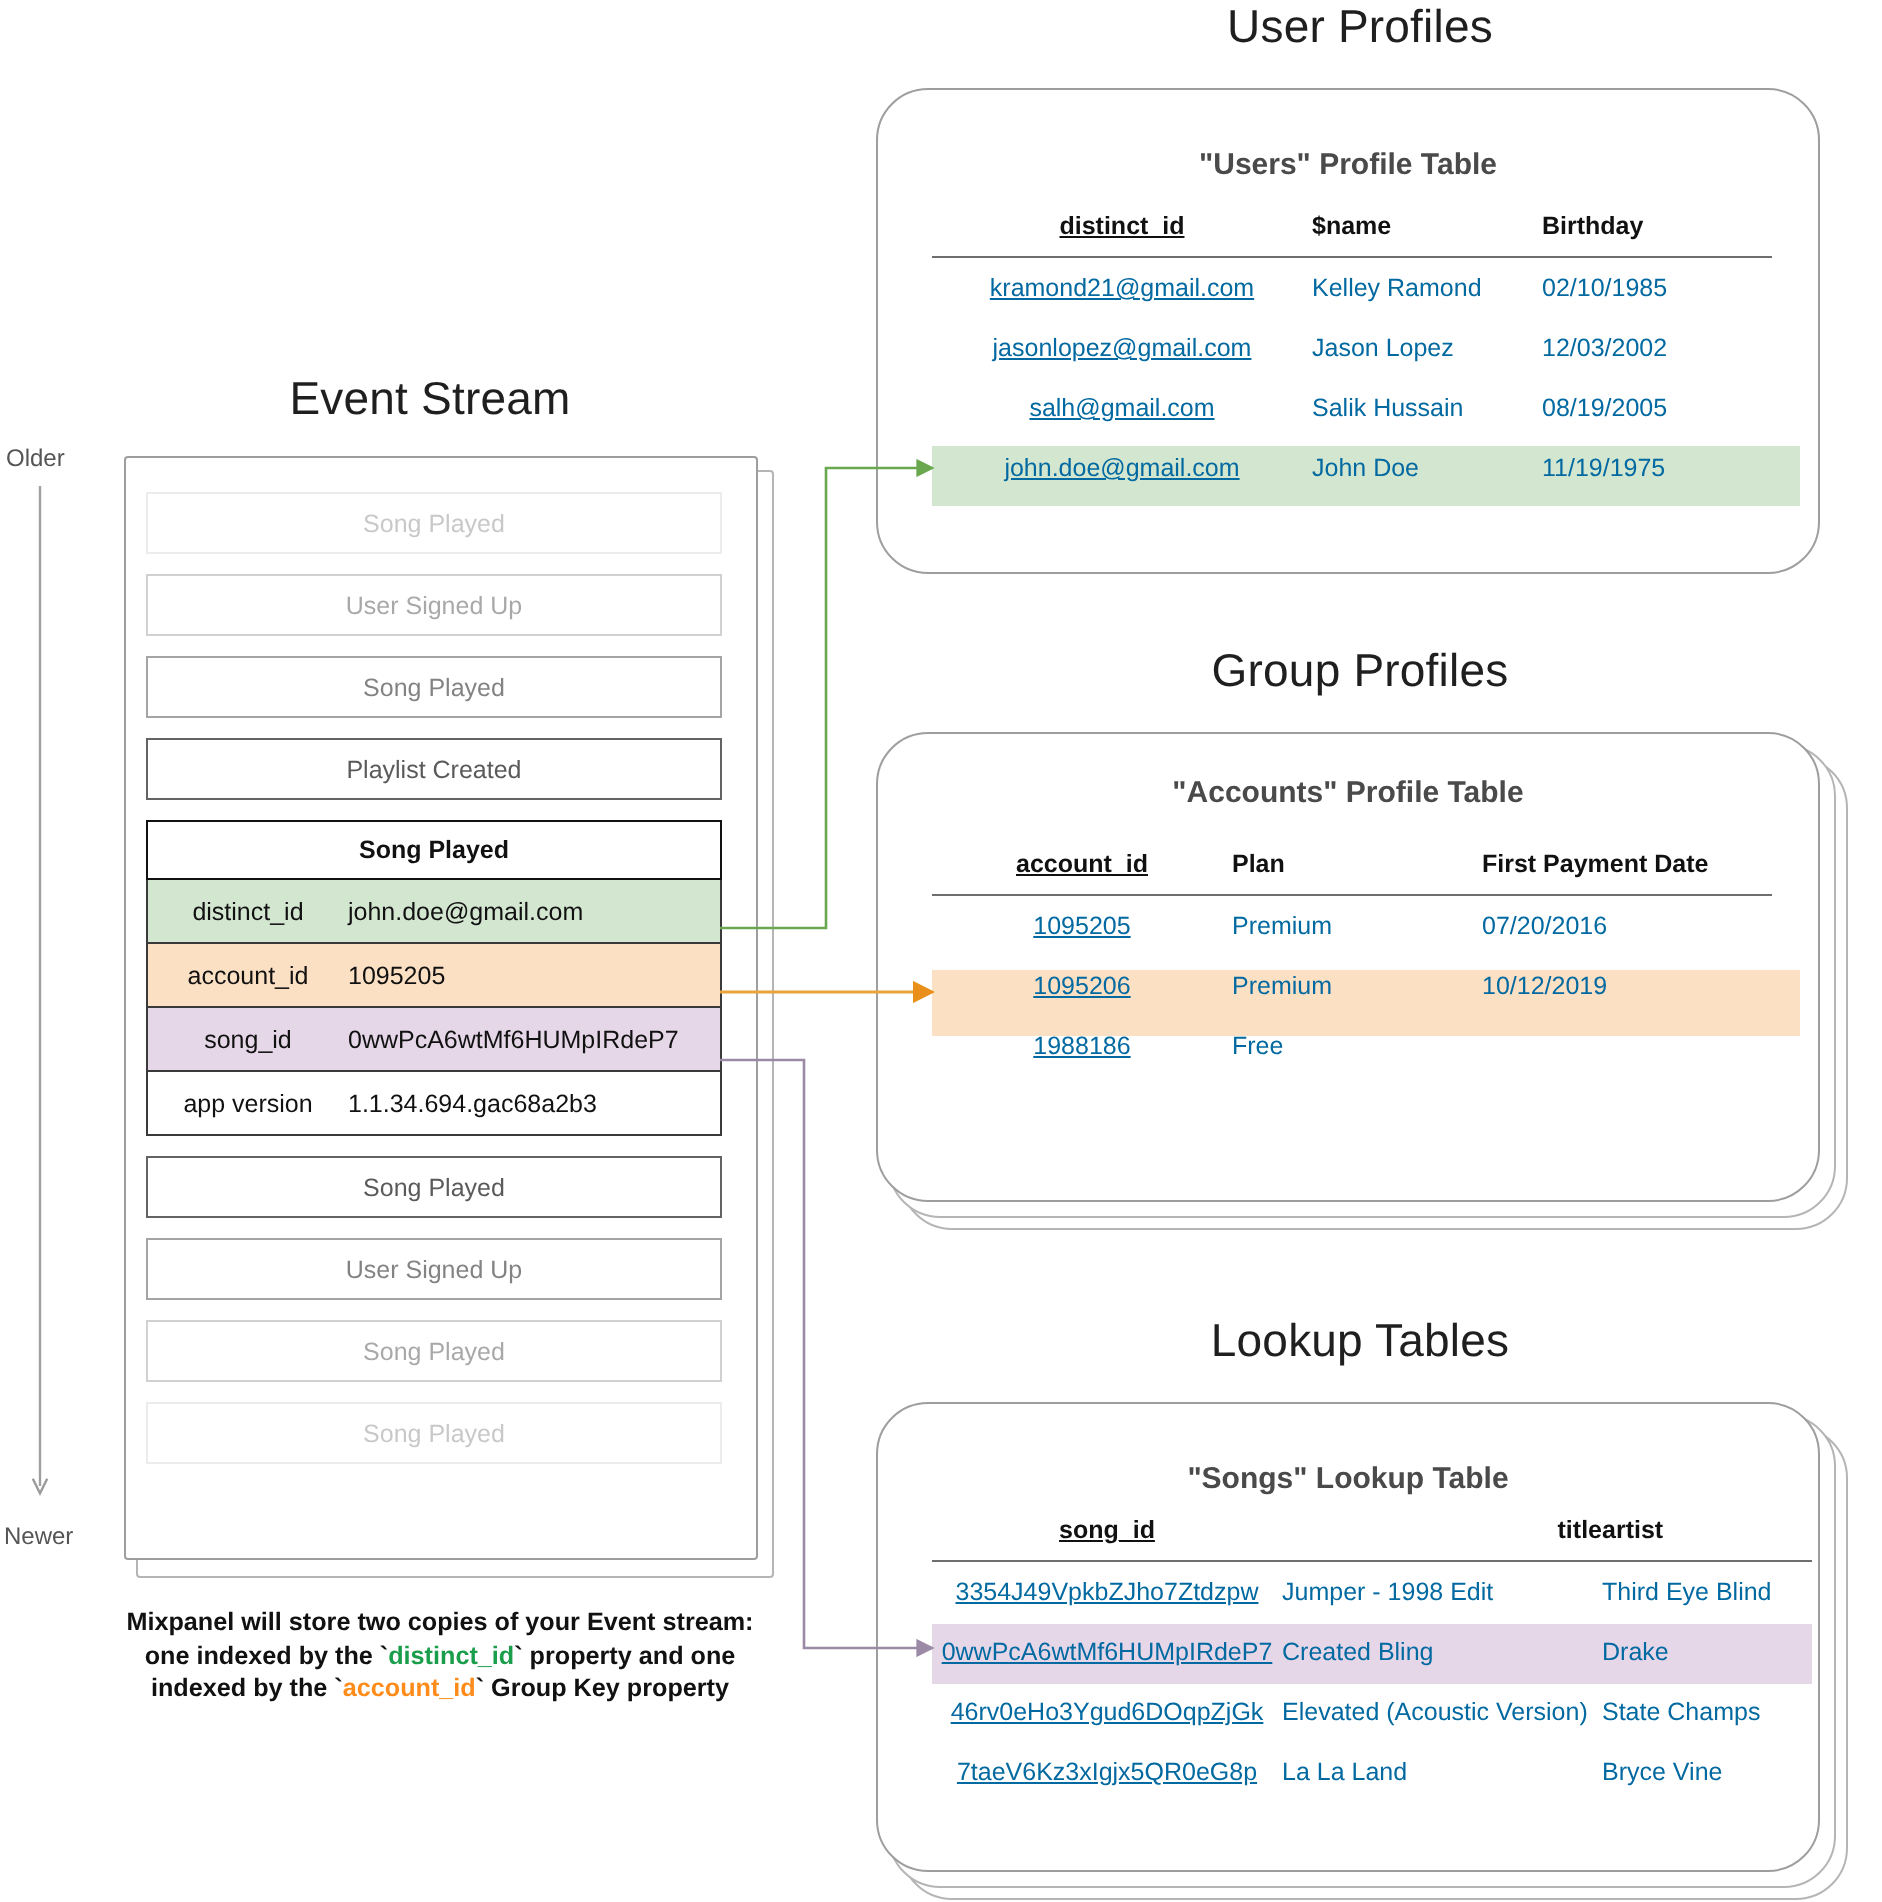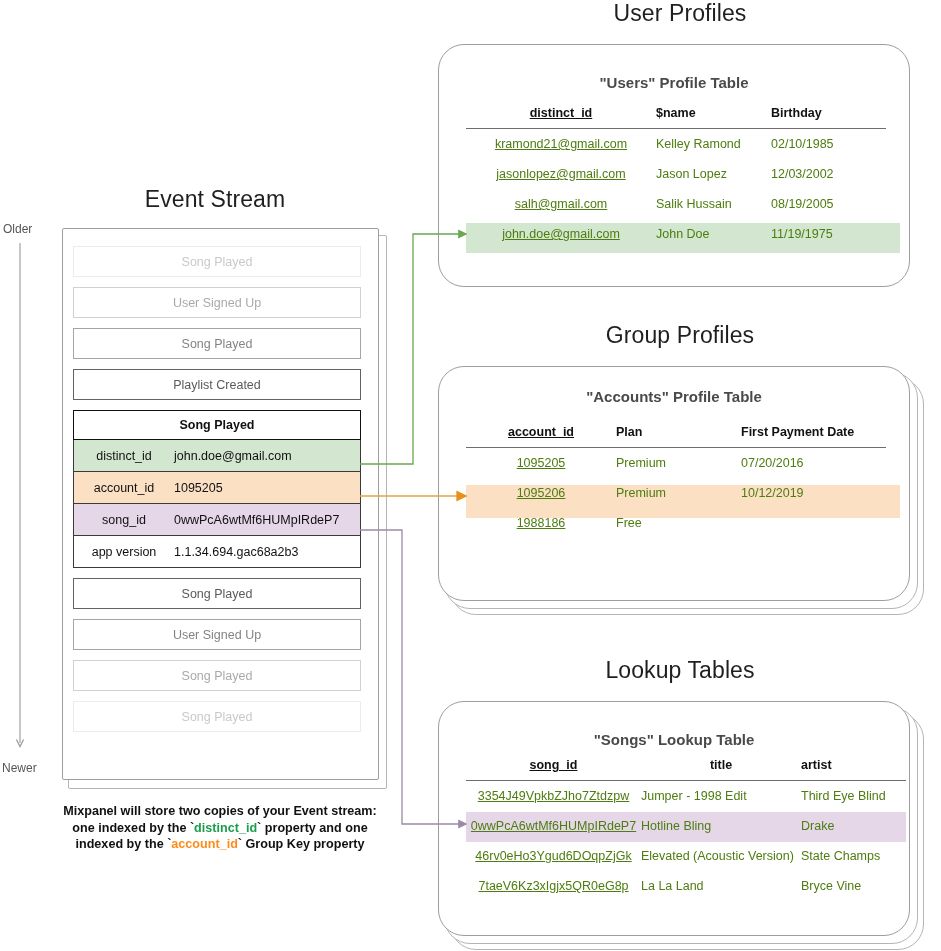--- a/index.html
+++ b/index.html
@@ -28,21 +28,21 @@
     position:absolute;left:0;right:0;text-align:center;
     font-size:15px;font-weight:bold;color:#4a4a4a;
   }
   .tbl{position:absolute;border-collapse:collapse;}
   .tbl th{
     font-size:12.5px;font-weight:bold;color:#111;
     text-decoration:underline;padding:0 0 9px 0;white-space:nowrap;
   }
   .tbl th.nound{text-decoration:none;}
   .tbl td{
-    font-size:12.5px;color:#4d7c0f;padding:0;height:30px;vertical-align:middle;
+    font-size:12.5px;color:#0369a1;padding:0;height:30px;vertical-align:middle;
     white-space:nowrap;
   }
   .tbl td.key{text-decoration:underline;}
   .hrule{position:absolute;height:1.3px;background:#6e6e6e;}
 
   .rowhl{position:absolute;}
 
   
   .ev-box{
     position:absolute;box-sizing:border-box;background:#fff;
@@ -218,33 +218,33 @@
   <div class="card-shadow" style="position:absolute;left:444px;top:707px;width:472px;height:235px;"></div>
   <div class="card" style="left:438px;top:701px;width:472px;height:235px;"></div>
   <div class="tbl-title" style="left:438px;top:731px;width:472px;">"Songs" Lookup Table</div>
   <div id="songs-host">
       <div class="rowhl" style="left: 466px; top: 812px; width: 440px; height: 30px; background: rgb(229, 215, 232);"></div>
       <div class="hrule" style="left: 466px; top: 780px; width: 440px;"></div>
       <table class="tbl" style="left: 466px; top: 758px; width: 440px;">
         <thead>
           <tr>
             <th style="width: 175px; text-align: center;">song_id</th>
-            <th class="nound" style="width: 160px; text-align: center;">title</th>
+            <th class="nound" style="width: 160px; text-align: right;">title</th>
             <th class="nound" style="width: 105px; text-align: left;">artist</th>
           </tr>
         </thead>
         <tbody>
           <tr>
             <td class="key" style="text-align: center;">3354J49VpkbZJho7Ztdzpw</td>
             <td style="text-align: left;">Jumper - 1998 Edit</td>
             <td style="text-align: left;">Third Eye Blind</td>
           </tr>
           <tr>
             <td class="key" style="text-align: center;">0wwPcA6wtMf6HUMpIRdeP7</td>
-            <td style="text-align: left;">Hotline Bling</td>
+            <td style="text-align: left;">Created Bling</td>
             <td style="text-align: left;">Drake</td>
           </tr>
           <tr>
             <td class="key" style="text-align: center;">46rv0eHo3Ygud6DOqpZjGk</td>
             <td style="text-align: left;">Elevated (Acoustic Version)</td>
             <td style="text-align: left;">State Champs</td>
           </tr>
           <tr>
             <td class="key" style="text-align: center;">7taeV6Kz3xIgjx5QR0eG8p</td>
             <td style="text-align: left;">La La Land</td>

